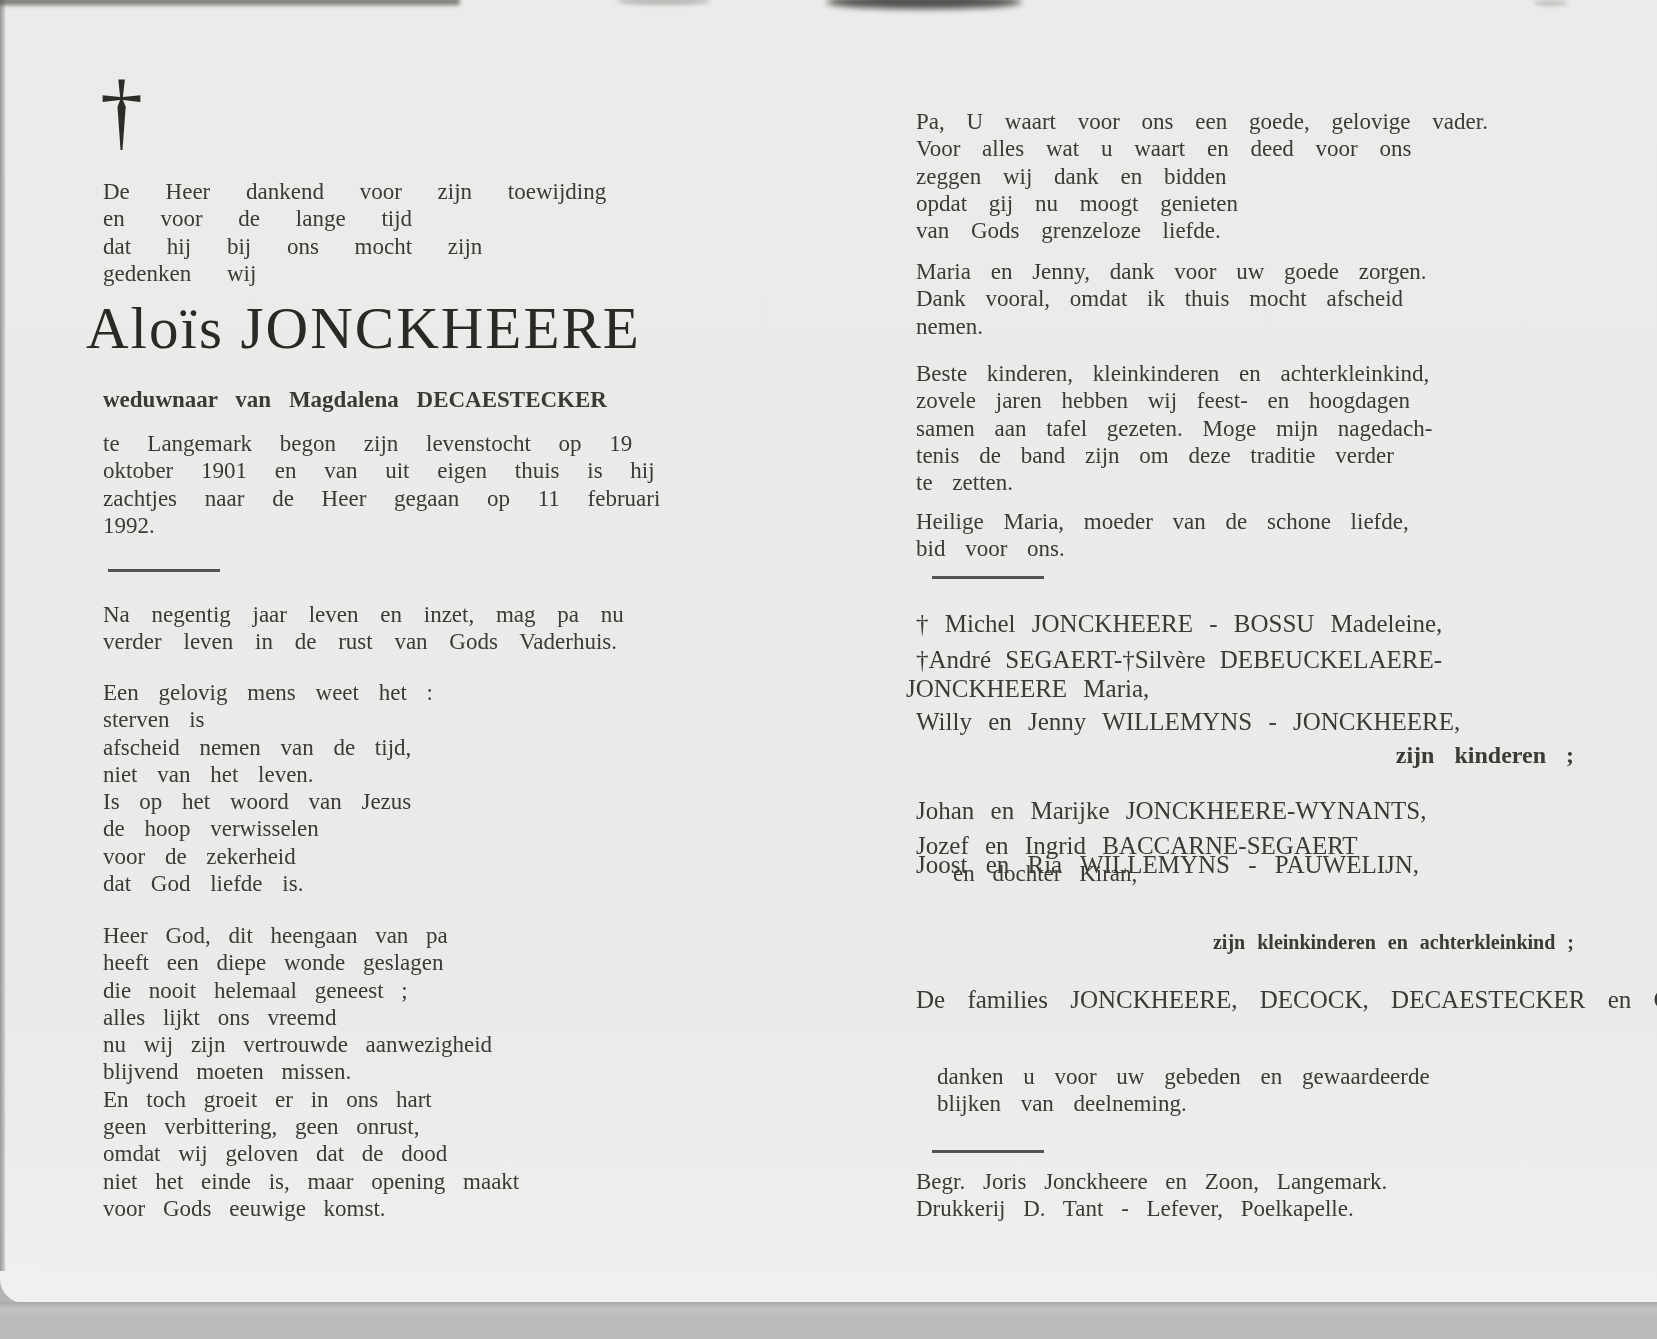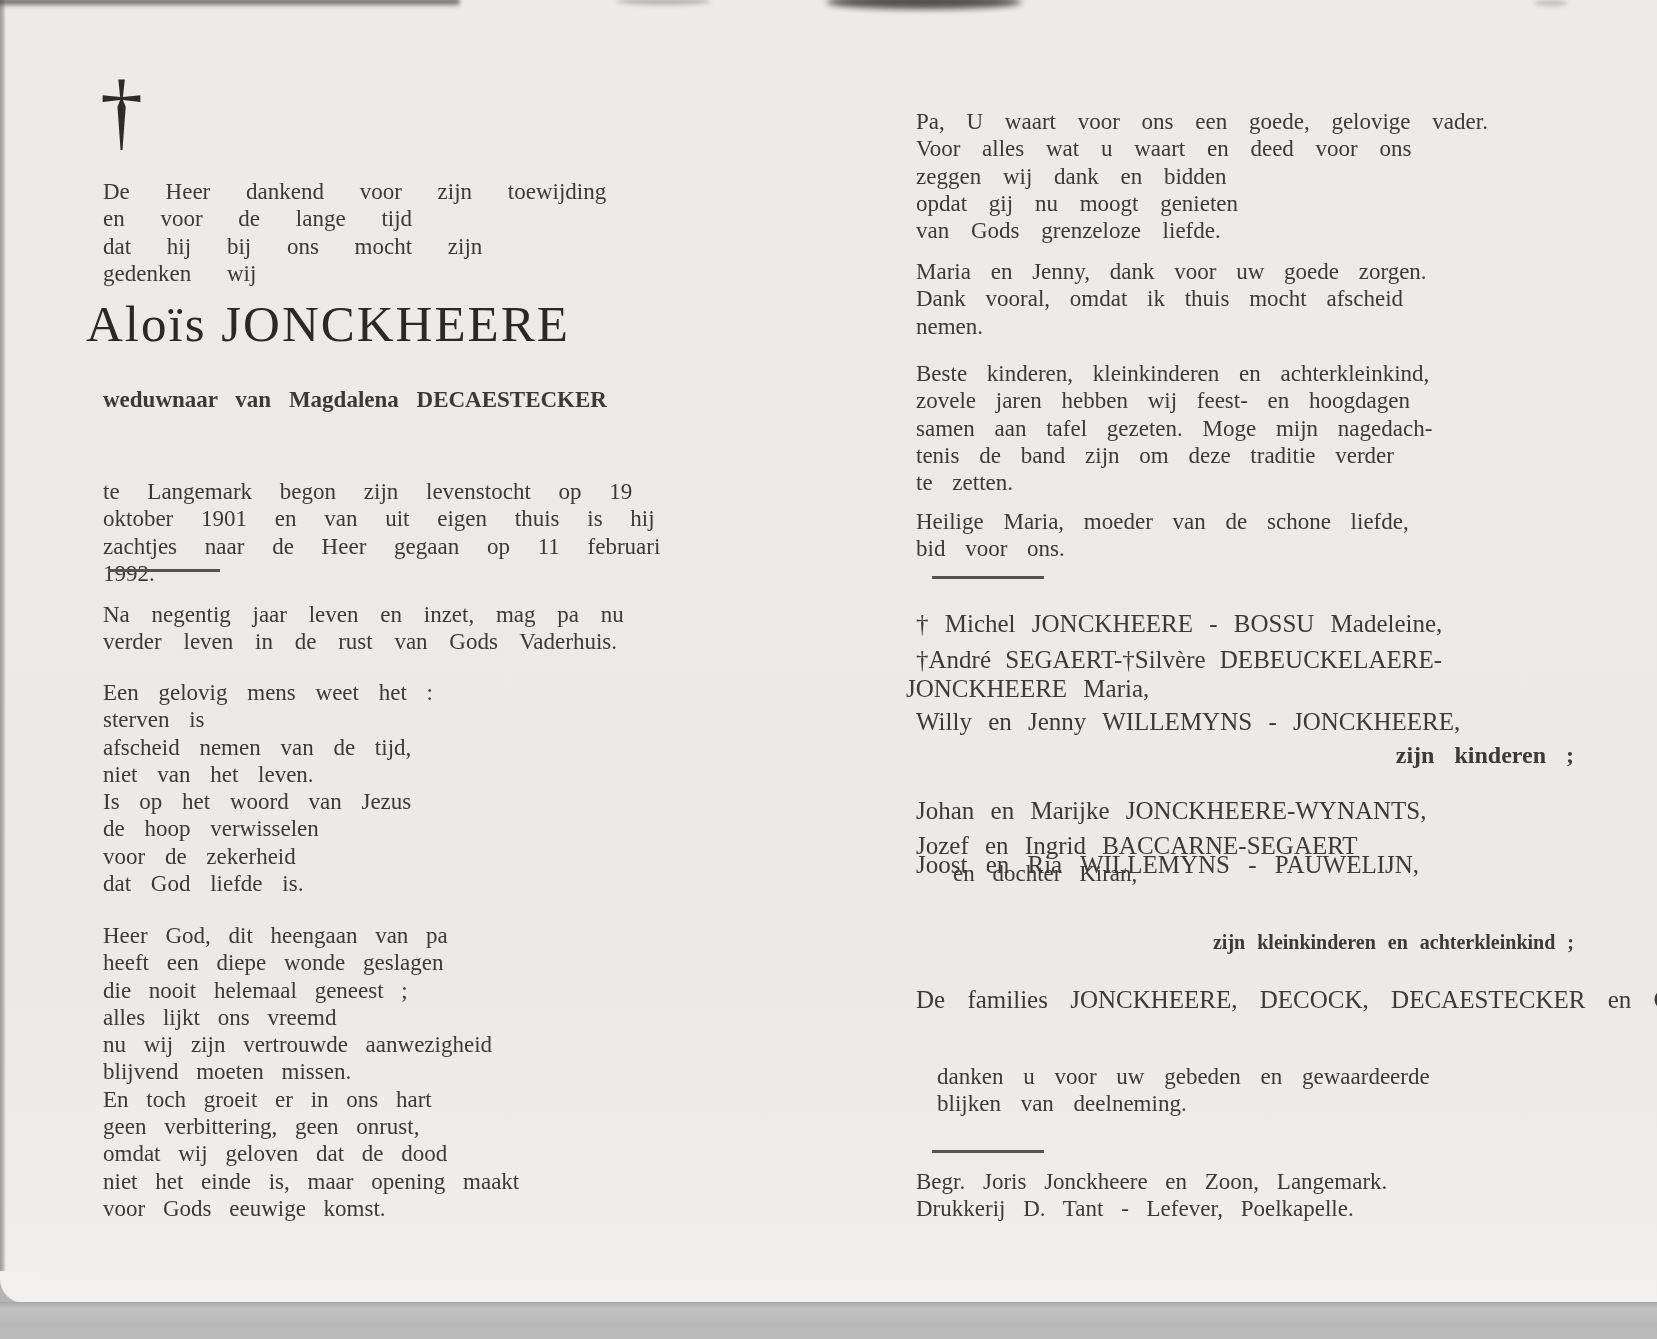--- a/index.html
+++ b/index.html
@@ -36,29 +36,29 @@
   .blk{position:absolute;white-space:pre-line;}
   .left-col{left:103px;width:600px;}
   .right-col{left:916px;width:658px;}
   .p{font-size:23px;line-height:27.3px;}
   .cross{
     position:absolute;left:100px;top:68px;
     font-size:86px;line-height:1;color:#2e2c29;
   }
   .title{
     position:absolute;left:86px;top:296px;
-    font-size:51px;line-height:1.1;color:#2b2926;
+    font-size:59px;line-height:1.1;color:#2b2926;
     letter-spacing:2px;white-space:nowrap;
   }
   .bold{font-weight:700;}
   .caps-line{font-size:25px;line-height:1.2;white-space:nowrap;}
   .rule{position:absolute;height:3px;background:#565452;width:112px;}
   .rule:after{content:"";}
   .ws-30{word-spacing:30px;}
-  .ws-22{word-spacing:22px;margin-top:48px;}
+  .ws-22{word-spacing:22px;}
   .ws-16{word-spacing:16px;}
   .ws-14{word-spacing:14px;}
   .ws-12{word-spacing:12px;}
   .ws-10{word-spacing:10px;}
   .ws-8{word-spacing:8px;}
   .right-align{text-align:right;}
 </style>
 </head>
 <body>
 

